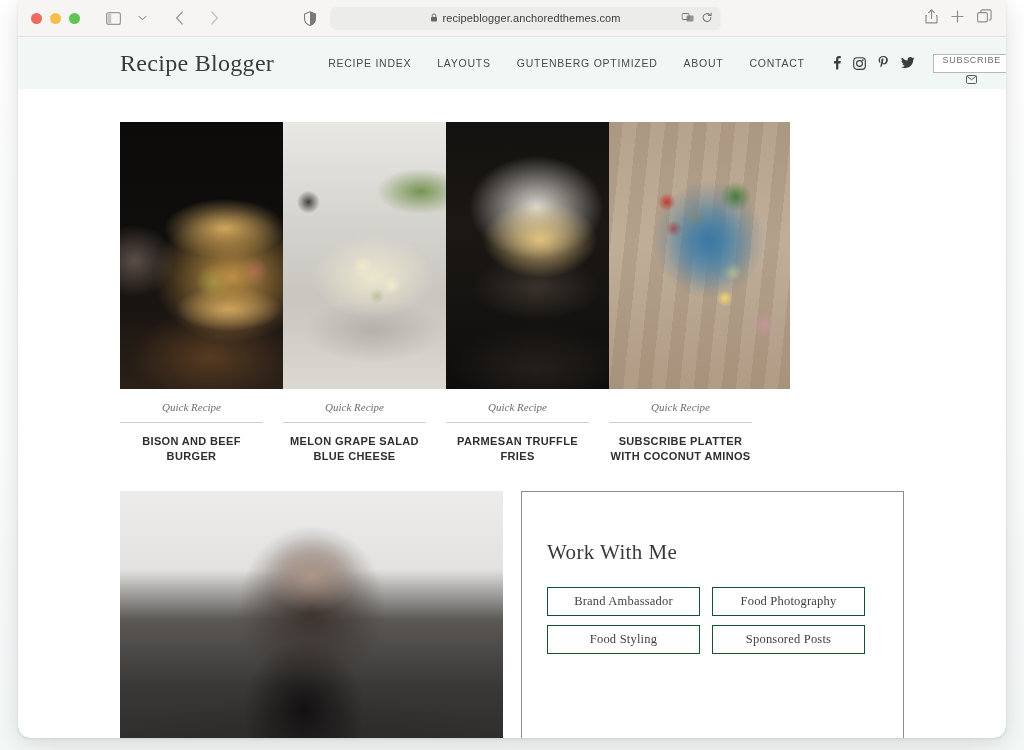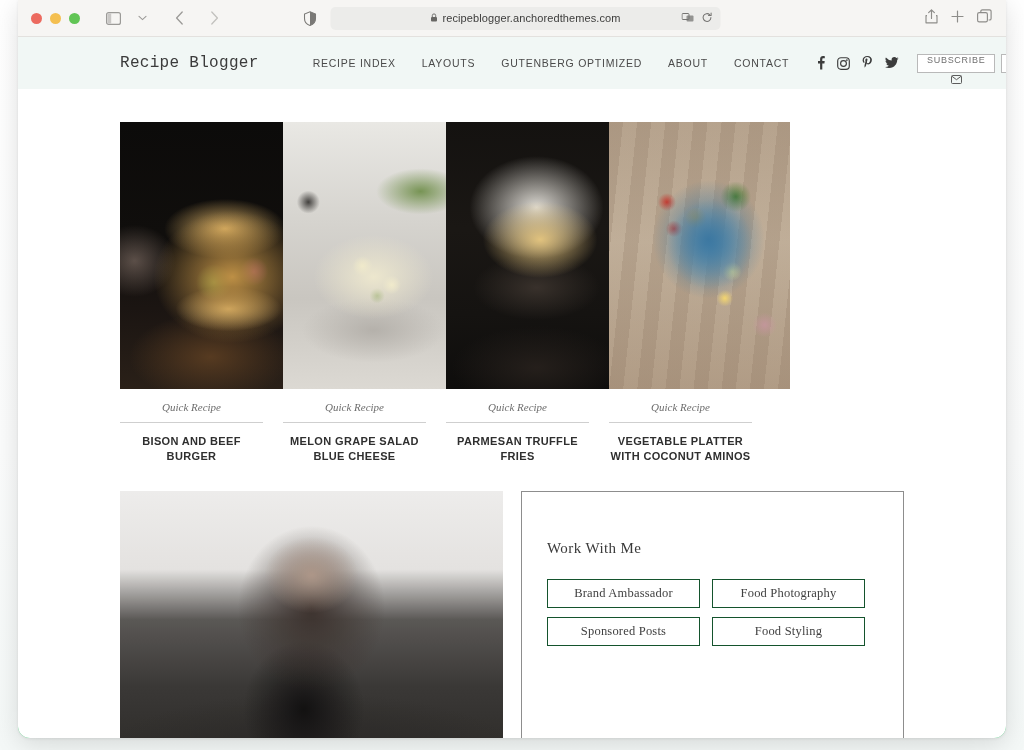--- a/index.html
+++ b/index.html
@@ -86,22 +86,22 @@
 
   
   .site-header {
     height: 52px;
     background: #f1f7f5;
     display: flex;
     align-items: center;
     padding: 0 0 0 102px;
   }
   .brand {
-    font-family: Liberation Mono, monospace;
-    font-size: 16px;
+    font-family: Liberation Serif, serif;
+    font-size: 24px;
     color: #3b3b3b;
     letter-spacing: .3px;
     white-space: nowrap;
   }
   .nav {
     display: flex;
     align-items: center;
     margin-left: 54px;
     gap: 26px;
   }
@@ -181,21 +181,21 @@
     filter: saturate(.55) contrast(1.02);
   }
   .wwm {
     flex: 1;
     border: 1px solid #8d8d8d;
     padding: 48px 38px 0 25px;
   }
   .wwm h2 {
     font-family: "Liberation Serif", serif;
     font-weight: normal;
-    font-size: 15px;
+    font-size: 21px;
     color: #3a3a3a;
     letter-spacing: .4px;
     margin-bottom: 22px;
   }
   .wwm p {
     font-size: 10.8px;
     line-height: 2.0;
     color: #4c4c4c;
     margin-bottom: 26px;
     max-width: 300px;
@@ -414,37 +414,37 @@
              radial-gradient(circle 13px at 32% 30%, rgba(196,54,44,.95) 0%, rgba(0,0,0,0) 70%),
              radial-gradient(circle 12px at 36% 40%, rgba(204,58,44,.95) 0%, rgba(0,0,0,0) 70%),
              radial-gradient(circle 15px at 68% 56%, rgba(246,226,140,.95) 0%, rgba(0,0,0,0) 64%),
              radial-gradient(circle 13px at 64% 66%, rgba(246,216,110,.95) 0%, rgba(0,0,0,0) 64%),
              radial-gradient(circle 16px at 48% 36%, rgba(232,162,50,.9) 0%, rgba(0,0,0,0) 68%),
              radial-gradient(circle 18px at 86% 76%, rgba(200,150,160,.8) 0%, rgba(0,0,0,0) 70%),
              repeating-linear-gradient(96deg, rgba(150,128,108,.35) 0 14px, rgba(178,158,138,.2) 14px 28px),
              linear-gradient(180deg,#b7a48e 0%,#c3b29c 45%,#b09b84 100%);"></div>
         <div class="cat">Quick Recipe</div>
         <div class="rule"></div>
-        <div class="title">VEGETABLE PLATTER WITH COCONUT AMINOS</div>
+        <div class="title">SUBSCRIBE PLATTER WITH COCONUT AMINOS</div>
       </div>
     </div>
 
     <div class="lower">
       <div class="portrait" style="background-image:
            radial-gradient(ellipse 17% 19% at 50% 30%, rgba(188,148,122,.98) 0%, rgba(170,132,108,0) 72%),
            radial-gradient(ellipse 26% 40% at 50% 42%, rgba(64,44,36,.9) 0%, rgba(40,28,22,0) 74%),
            radial-gradient(ellipse 22% 34% at 48% 78%, rgba(20,18,18,.96) 0%, rgba(16,14,14,0) 72%),
            radial-gradient(ellipse 70% 30% at 50% 96%, rgba(44,40,38,.9) 0%, rgba(40,36,34,0) 80%),
            linear-gradient(180deg,#eceae7 0%,#e3e0dc 28%,#5d5854 46%,#3d3935 70%,#2e2a27 100%);"></div>
 
       <div class="wwm">
         <h2>Work With Me</h2>
         <div class="tags">
           <div class="tag">Brand Ambassador</div>
           <div class="tag">Food Photography</div>
+          <div class="tag">Food Styling</div>
           <div class="tag">Sponsored Posts</div>
-          <div class="tag">Food Styling</div>
         </div>
       </div>
     </div>
 
   </div>
 </div>
 
 </body></html>

